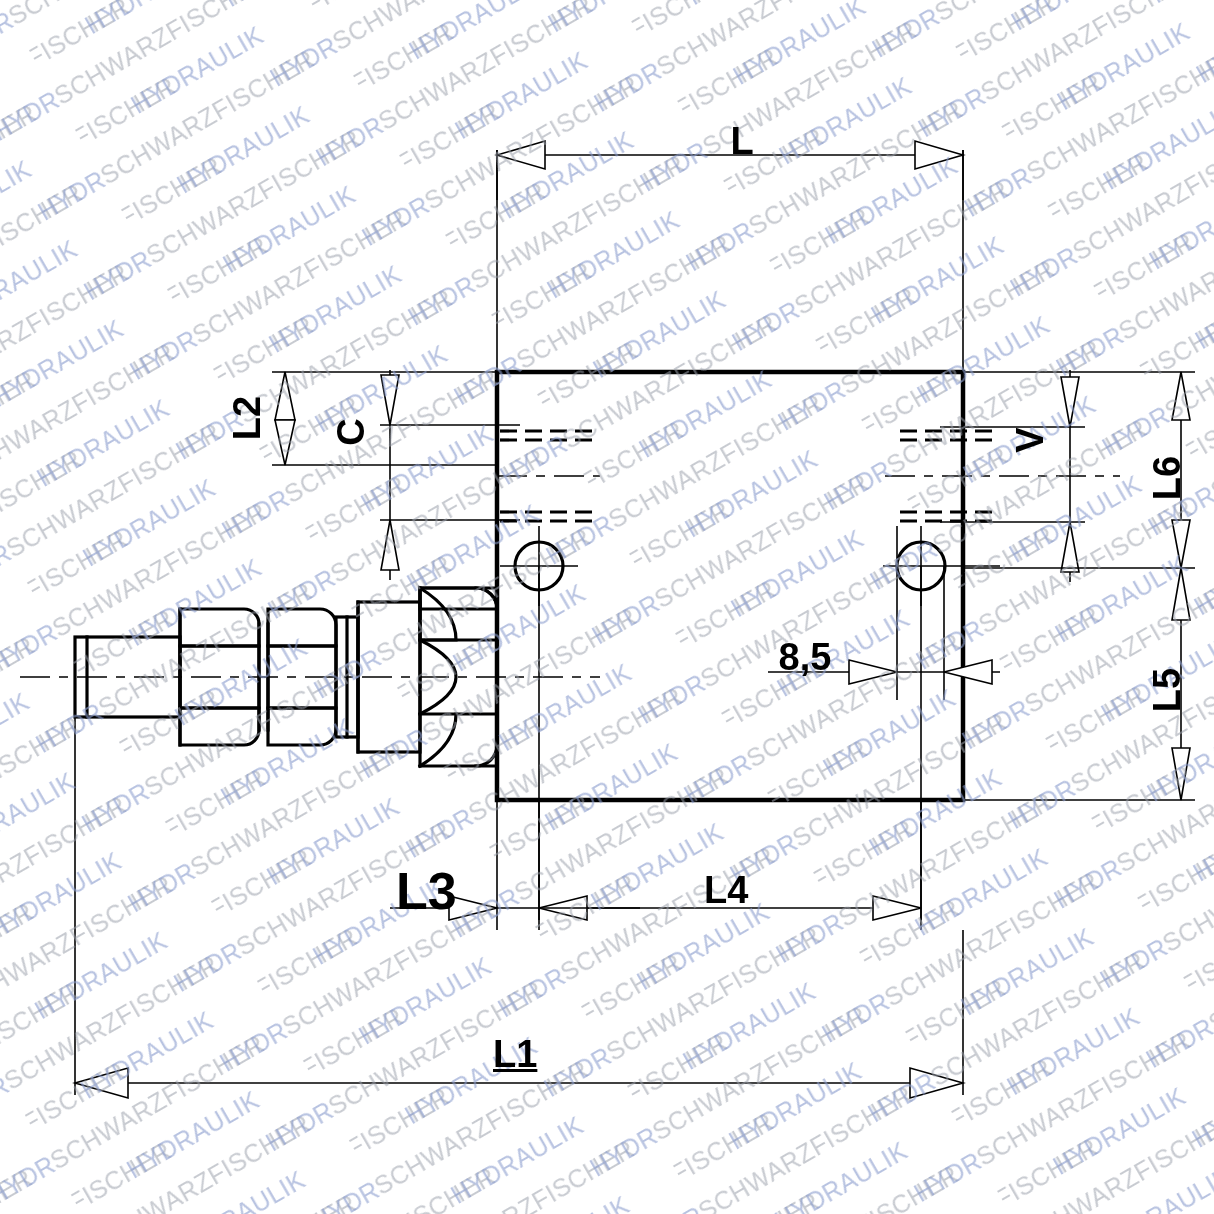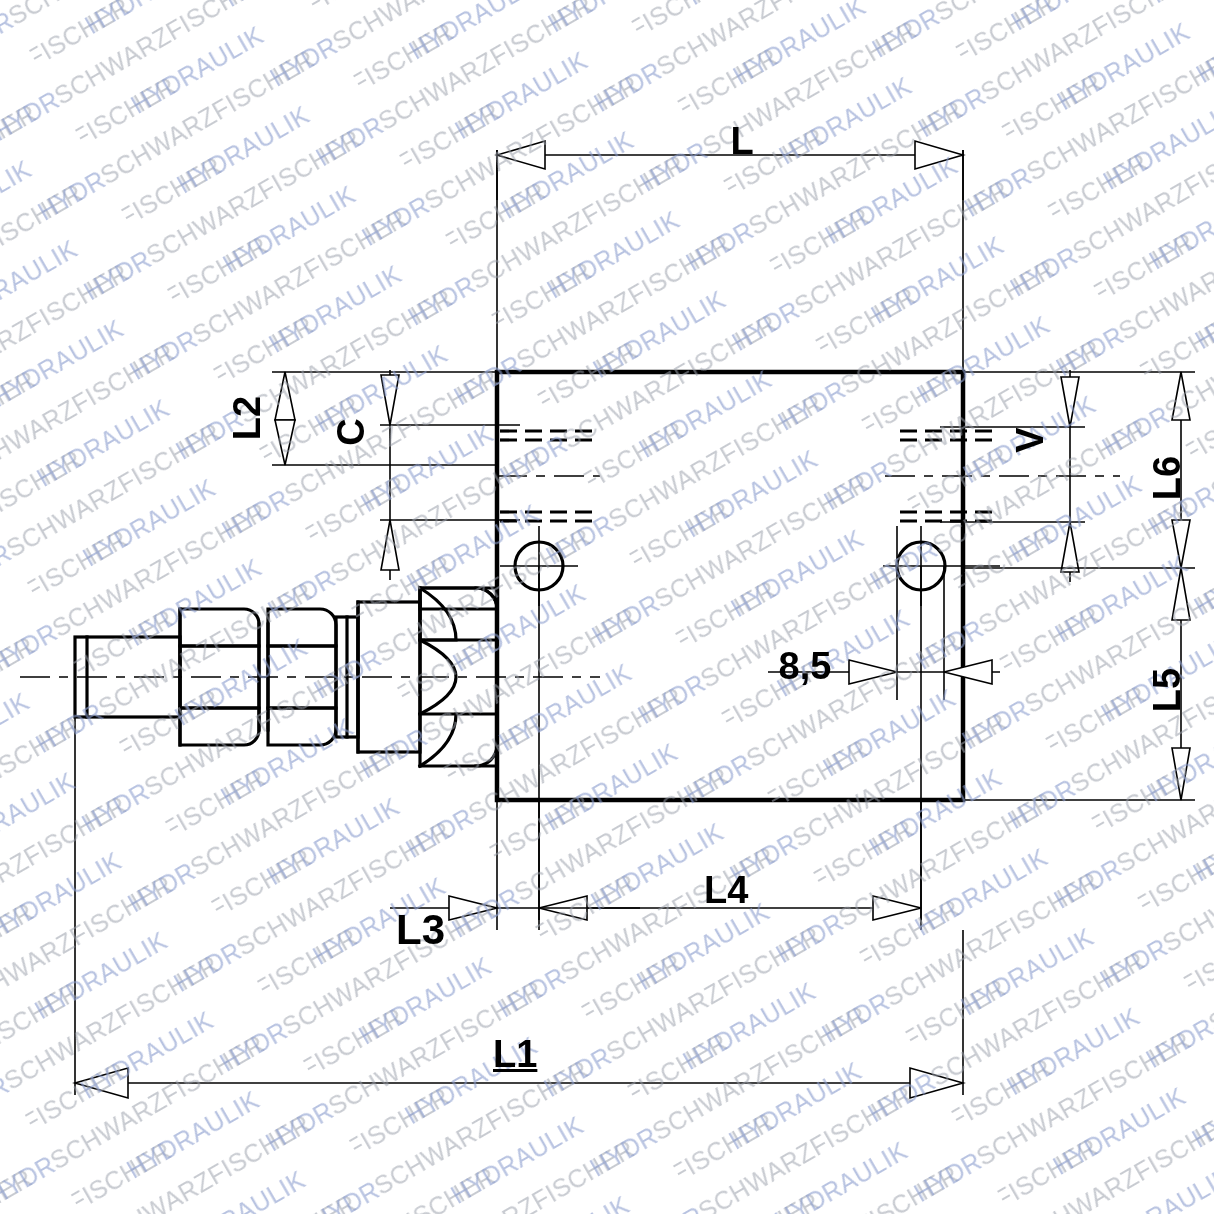--- a/index.html
+++ b/index.html
@@ -253,19 +253,19 @@
     <rect x="-400" y="-400" width="2100" height="2100" fill="url(#wm)"></rect>
   </svg>
 
   <div id="label-layer">
     <div class="dim-label" style="font-size: 38px; left: 730.5px; top: 122px;">L</div>
     <div class="dim-label rot90" style="font-size: 38px; left: 225px; top: 399px;">L2</div>
     <div class="dim-label rot90" style="font-size: 38px; left: 336.5px; top: 413px;">C</div>
     <div class="dim-label rot90" style="font-size: 38px; left: 1016.5px; top: 421px;">V</div>
     <div class="dim-label rot90" style="font-size: 38px; left: 1145px; top: 459px;">L6</div>
     <div class="dim-label rot90" style="font-size: 38px; left: 1145px; top: 671px;">L5</div>
-    <div class="dim-label" style="font-size: 38px; left: 778.5px; top: 638px; margin-top: 9px;">8,5</div>
-    <div class="dim-label" style="font-size: 42px; left: 396px; top: 865px; margin-top: 44px;">L3</div>
+    <div class="dim-label" style="font-size: 38px; left: 778.5px; top: 638px;">8,5</div>
+    <div class="dim-label" style="font-size: 52px; left: 396px; top: 865px;">L3</div>
     <div class="dim-label" style="font-size: 38px; left: 704px; top: 871px; text-align: center;">L4</div>
     <div class="dim-label" style="font-size: 38px; left: 493px; top: 1035px; text-decoration: underline;">L1</div>
   </div>
 
 </div>
 
 </body></html>

